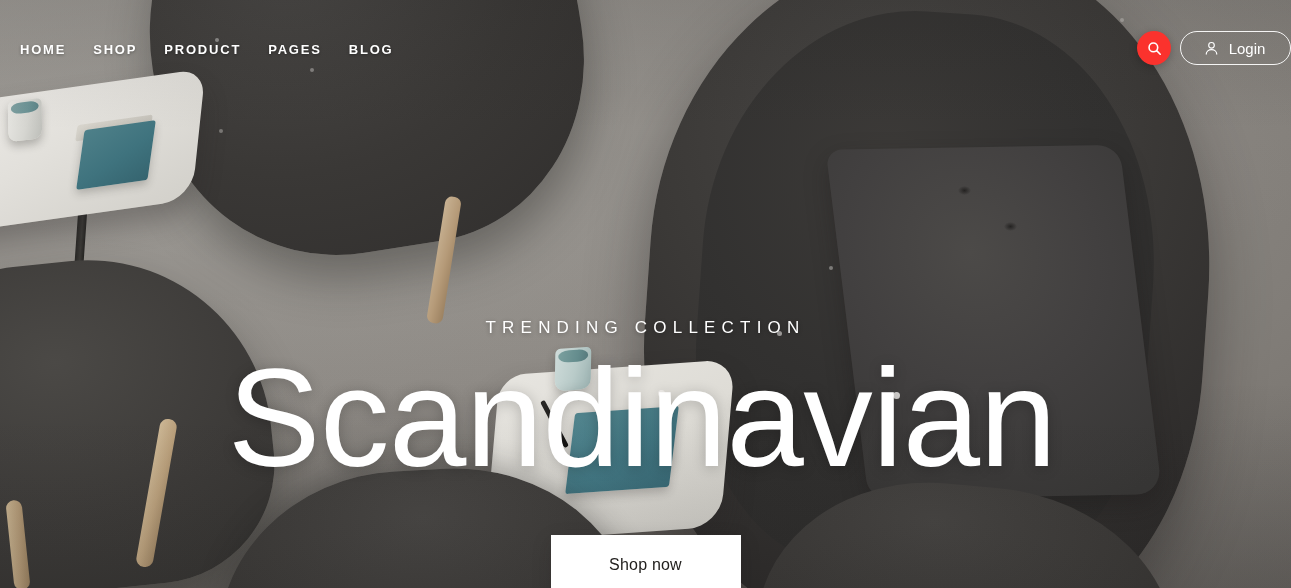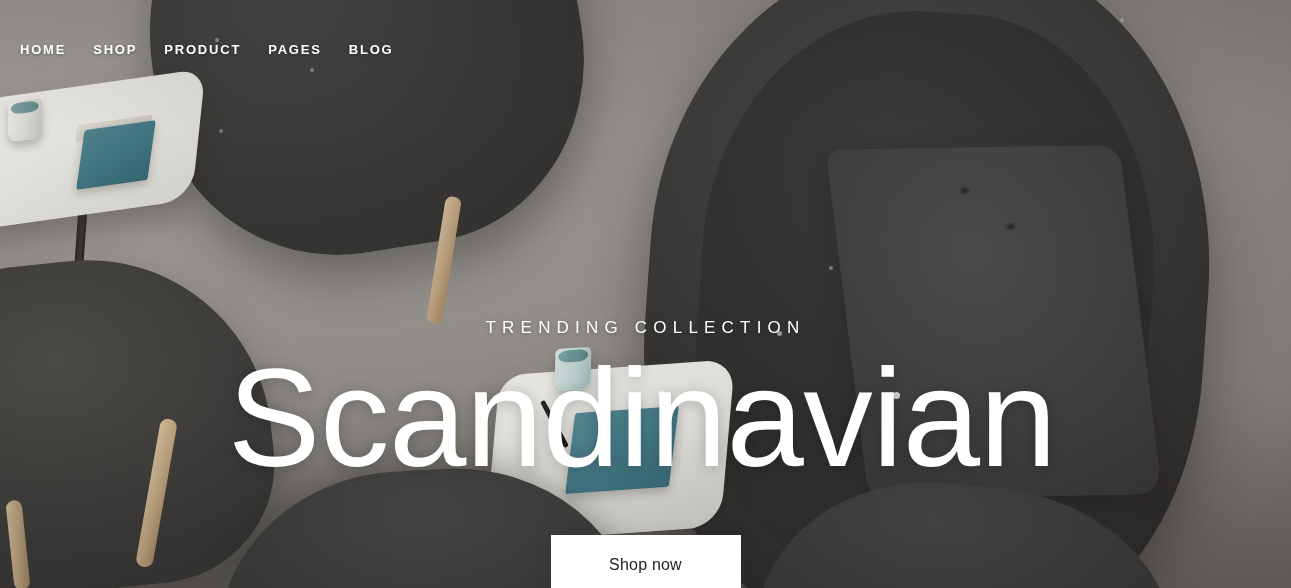--- a/index.html
+++ b/index.html
@@ -430,20 +430,40 @@
 
     <nav class="nav">
       <span class="nav-item">HOME</span>
       <span class="nav-item">SHOP</span>
       <span class="nav-item">PRODUCT</span>
       <span class="nav-item">PAGES</span>
       <span class="nav-item">BLOG</span>
     </nav>
 
 
+    <div class="header-actions">
+      <button class="search-btn">
+        <span>
+          <svg width="15" height="15" viewBox="0 0 16 16" fill="none" stroke="#ffffff" stroke-width="1.7" stroke-linecap="round">
+            <circle cx="6.8" cy="6.8" r="4.6"></circle>
+            <line x1="10.3" y1="10.3" x2="14.1" y2="14.1"></line>
+          </svg>
+        </span>
+      </button>
+
+      <button class="login-btn">
+        <span>
+          <svg width="17" height="17" viewBox="0 0 20 20" fill="none" stroke="#ffffff" stroke-width="1.35" stroke-linecap="round" stroke-linejoin="round">
+            <circle cx="10" cy="6.3" r="3.3"></circle>
+            <path d="M3.8 16.6c0-3.2 2.8-5.2 6.2-5.2s6.2 2 6.2 5.2"></path>
+          </svg>
+        </span>
+        <span>Login</span>
+      </button>
+    </div>
   </header>
 
   <div class="hero-copy">
     <p class="eyebrow">TRENDING COLLECTION</p>
     <h1 class="headline">Scandinavian</h1>
   </div>
 
   <div class="cta-wrap">
     <button class="cta">Shop now</button>
   </div>

